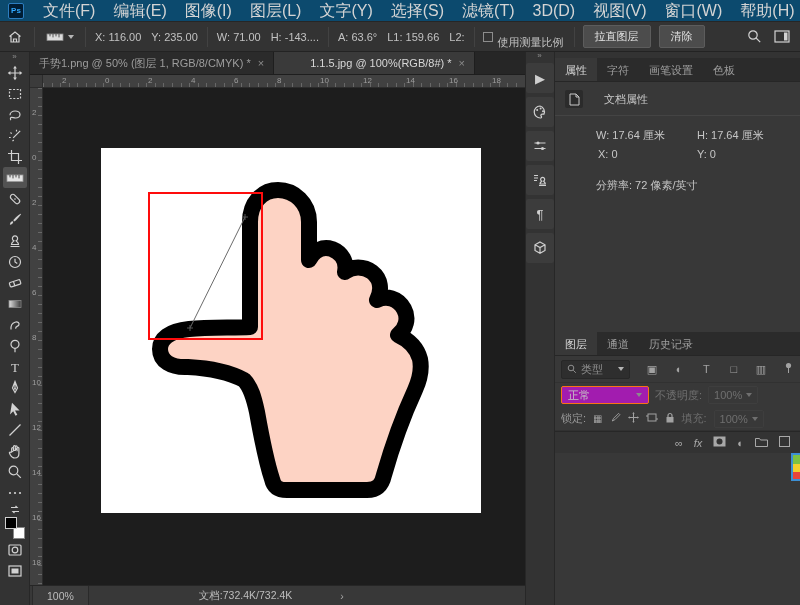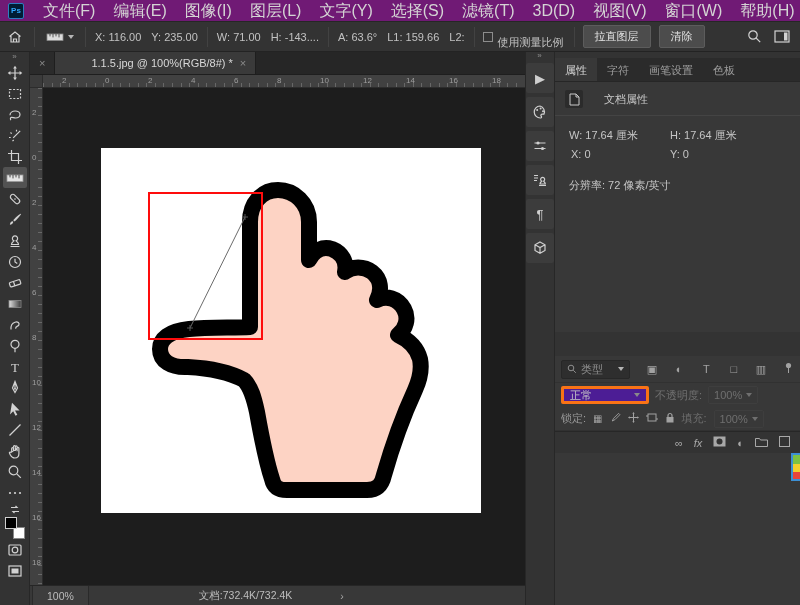--- a/index.html
+++ b/index.html
@@ -1,21 +1,21 @@
 <!DOCTYPE html>
 <html><head>
 <meta charset="utf-8">
 <style>
   *{box-sizing:border-box;margin:0;padding:0;}
   html,body{width:800px;height:605px;overflow:hidden;background:#1d1d1d;}
   body{font-family:"Liberation Sans","DejaVu Sans",sans-serif;font-size:11px;color:#c9c9c9;-webkit-font-smoothing:antialiased;}
   .app{position:relative;width:800px;height:605px;background:#333;overflow:hidden;}
 
   
-  .menubar{position:absolute;top:0;left:0;right:0;height:22px;background:#701a75;border-bottom:1px solid #262626;display:flex;align-items:center;z-index:30;}
+  .menubar{position:absolute;top:0;left:0;right:0;height:22px;background:#0c4a6e;border-bottom:1px solid #262626;display:flex;align-items:center;z-index:30;}
   .ps-logo{width:16px;height:16px;margin:0 10px 0 8px;background:#001d34;color:#31a8ff;border:1px solid #2d7ec0;border-radius:2px;font-size:8px;font-weight:bold;display:flex;align-items:center;justify-content:center;flex:none;}
   .menu-item{padding:6px 9px;line-height:21px;font-size:16px;color:#d4d4d4;white-space:nowrap;}
   .win-controls{margin-left:auto;display:flex;height:100%;}
   .win-btn{width:30px;display:flex;align-items:center;justify-content:center;}
   .minus-shape{width:9px;height:1px;background:#c9c9c9;}
   .square-shape{width:8px;height:7px;border:1px solid #c9c9c9;}
 
   
   .optionsbar{position:absolute;top:22px;left:0;right:0;height:30px;background:#333;border-bottom:1px solid #232323;display:flex;align-items:center;z-index:29;}
   .ob-home{width:30px;display:flex;align-items:center;justify-content:center;}
@@ -77,30 +77,30 @@
   
   .panels{position:absolute;left:555px;right:0;top:0;bottom:0;background:#333;}
   .ptabs{height:24px;background:#2b2b2b;display:flex;border-bottom:1px solid #262626;text-align:right;}
   .ptab{padding:0 10px;line-height:24px;font-size:11px;color:#9d9d9d;white-space:nowrap;}
   .ptab.active{background:#383838;color:#d8d8d8;}
   .pgroup1{position:absolute;top:6px;left:0;right:0;height:274px;}
   .props-body{position:absolute;top:24px;left:0;right:0;bottom:0;background:#383838;}
   .prop-title-row{display:flex;align-items:center;gap:21px;padding:8px 10px 7px;border-bottom:1px solid #444;}
   .doc-icon-box{width:18px;height:18px;background:#2b2b2b;border-radius:2px;display:flex;align-items:center;justify-content:center;}
   .prop-fields{position:relative;padding:12px 14px 0;}
-  .pf{position:absolute;white-space:nowrap;color:#c6c6c6;}
+  .pf{position:absolute;white-space:nowrap;color:#c6c6c6;margin-left:27px;}
 
   .lgroup{position:absolute;top:280px;left:0;right:0;bottom:0;}
   .layers-body{position:absolute;top:24px;left:0;right:0;bottom:0;background:#383838;display:flex;flex-direction:column;}
   .filter-row{height:27px;display:flex;align-items:center;gap:16px;padding:0 6px;border-bottom:1px solid #313131;}
   .type-select{display:flex;align-items:center;gap:4px;background:#2e2e2e;border:1px solid #272727;border-radius:2px;height:19px;padding:0 5px;width:88px;color:#8f8f8f;}
   .type-select .chev-down{margin-left:auto;}
   .fic{color:#a2a2a2;font-size:11px;width:15px;text-align:center;}
   .blend-row{height:24px;display:flex;align-items:center;gap:6px;padding:0 6px;}
-  .blend-select{display:flex;align-items:center;background:#4c1d95;border:3px solid #f97316;border-radius:2px;height:18px;padding:0 6px;width:88px;color:#c6c6c6;}
+  .blend-select{display:flex;align-items:center;background:#a21caf;border:1px solid #f97316;border-radius:2px;height:18px;padding:0 6px;width:88px;color:#c6c6c6;}
   .blend-select .chev-down{margin-left:auto;border-top-color:#8a8a8a;}
   .dim{color:#6f6f6f;}
   .dim-box{display:flex;align-items:center;gap:4px;border:1px solid #3e3e3e;border-radius:2px;height:18px;padding:0 5px;color:#6f6f6f;}
   .lock-row{height:24px;display:flex;align-items:center;gap:7px;padding:0 6px;border-bottom:1px solid #313131;}
   .lk{color:#a2a2a2;font-size:10px;}
   .layer-list{flex:1;background:#363636;overflow:hidden;}
   .layer-row{height:44px;display:flex;align-items:center;background:#4b4e50;border-bottom:1px solid #2f2f2f;margin-top:3px;}
   .eye-box{width:26px;height:100%;display:flex;align-items:center;justify-content:center;border-right:1px solid #3a3a3a;}
   .layer-thumb{width:36px;height:36px;background:#fff;border:1px solid #9a9a9a;margin-left:9px;position:relative;}
   .layer-thumb svg{position:absolute;inset:1px;width:32px;height:32px;}
@@ -329,20 +329,21 @@
           <svg width="16" height="14" viewBox="0 0 16 14">
             <rect class="ti" x="2" y="2" width="12" height="10"></rect>
             <rect class="tif" x="4.5" y="4.5" width="7" height="5"></rect>
           </svg>
         </span>
     </div>
 
     <div class="doc-col">
       <div class="tabbar">
         <span class="tab">
+          <span>手势1.png @ 50% (图层 1, RGB/8/CMYK) *</span>
           <span class="tab-close">×</span>
         </span>
         <span class="tab active">
           <span>1.1.5.jpg @ 100%(RGB/8#) *</span>
           <span class="tab-close">×</span>
         </span>
       </div>
 
       <div class="viewport">
         <div class="ruler-corner"></div>
@@ -452,20 +453,25 @@
             <span class="pf" style="left:14px;top:12px"><span>W:</span> <span>17.64 厘米</span></span>
             <span class="pf" style="left:115px;top:12px"><span>H:</span> <span>17.64 厘米</span></span>
             <span class="pf" style="left:16px;top:32px"><span>X:</span> <span>0</span></span>
             <span class="pf" style="left:115px;top:32px"><span>Y:</span> <span>0</span></span>
             <span class="pf" style="left:14px;top:62px">分辨率: 72 像素/英寸</span>
           </div>
         </div>
       </div>
 
       <div class="lgroup">
+        <div class="ptabs">
+          <span class="ptab active">图层</span>
+          <span class="ptab">通道</span>
+          <span class="ptab">历史记录</span>
+        </div>
         <div class="layers-body">
           <div class="filter-row">
             <span class="type-select">
               <svg width="10" height="10" viewBox="0 0 10 10">
                   <circle cx="4" cy="4" r="2.8" fill="none" stroke="#8f8f8f"></circle>
                   <path d="m6.2 6.2 2.6 2.6" stroke="#8f8f8f"></path>
                 </svg>
               <span>类型</span>
               <span class="chev-down"></span>
             </span>

